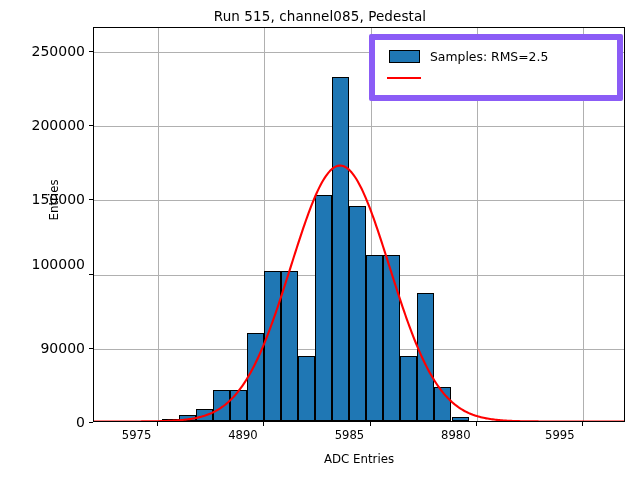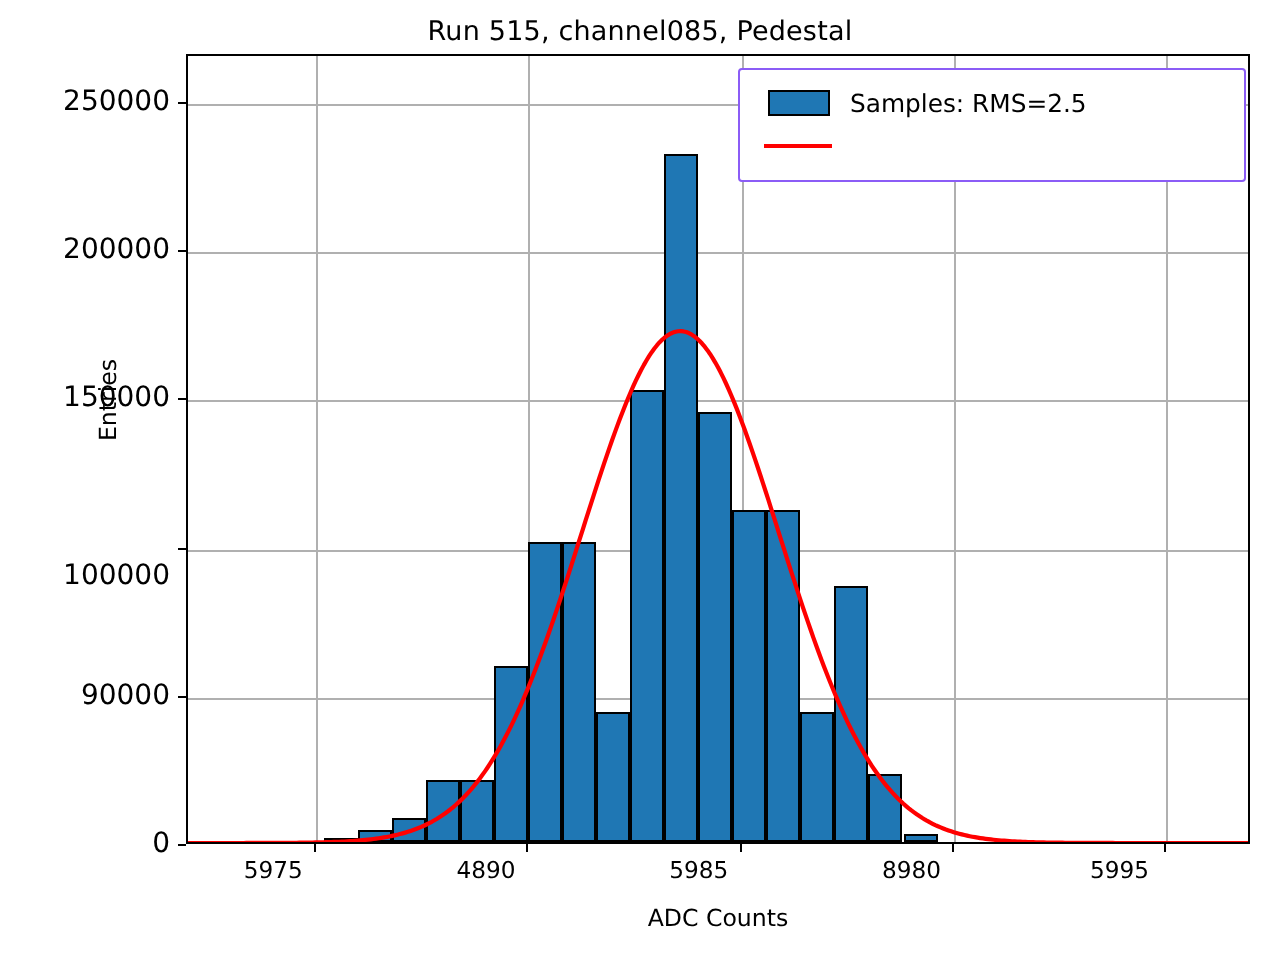--- a/index.html
+++ b/index.html
@@ -38,21 +38,21 @@
 
   
   .bar{position:absolute;bottom:0;background:#1f77b4;
        border:1.15px solid #000;box-sizing:border-box;}
 
   
   #fit{position:absolute;inset:0;overflow:visible;}
 
   
   #legend{position:absolute;left:368px;top:33px;width:254px;
-          background:#fff;border:1px solid #8b5cf6;border-radius:2px;
+          background:#fff;border:6px solid #8b5cf6;border-radius:2px;
           box-sizing:border-box;padding:5px 7px 6px 7px;}
   .lgrow{display:flex;align-items:center;height:22px;}
   .lgkey{width:44px;flex:0 0 44px;display:flex;align-items:center;
          justify-content:center;}
   .swatch{width:31px;height:13px;background:#1f77b4;
           border:1.15px solid #000;box-sizing:border-box;}
   .lgline{width:34px;height:2.2px;background:#ff0000;}
   .lgtext{font-size:12.4px;color:#000;white-space:nowrap;padding-left:4px;}
   .lgtext .it{font-style:italic;font-family:"DejaVu Serif","Liberation Serif",serif;}
 </style>
@@ -133,24 +133,24 @@
       <div class="xlab" style="left: 441.04px;">8980</div>
       <div class="tickx" style="left: 582.44px;"></div>
       <div class="xlab" style="left: 545px;">5995</div>
     </div>
   <div id="yticks">
       <div class="ticky" style="top: 422px;"></div>
       <div class="ylab" style="top: 414px;">0</div>
       <div class="ticky" style="top: 347.75px;"></div>
       <div class="ylab" style="top: 339.75px;">90000</div>
       <div class="ticky" style="top: 273.5px;"></div>
-      <div class="ylab" style="top: 280px;">100000</div>
+      <div class="ylab" style="top: 256px;">100000</div>
       <div class="ticky" style="top: 199.26px;"></div>
       <div class="ylab" style="top: 191.26px;">150000</div>
       <div class="ticky" style="top: 125.01px;"></div>
       <div class="ylab" style="top: 117.01px;">200000</div>
       <div class="ticky" style="top: 50.76px;"></div>
       <div class="ylab" style="top: 42.76px;">250000</div>
     </div>
 
-  <div id="xtitle">ADC Counts</div>
+  <div id="xtitle">ADC Entries</div>
   <div id="ytitle">Entries</div>
 </div>
 
 </body></html>

